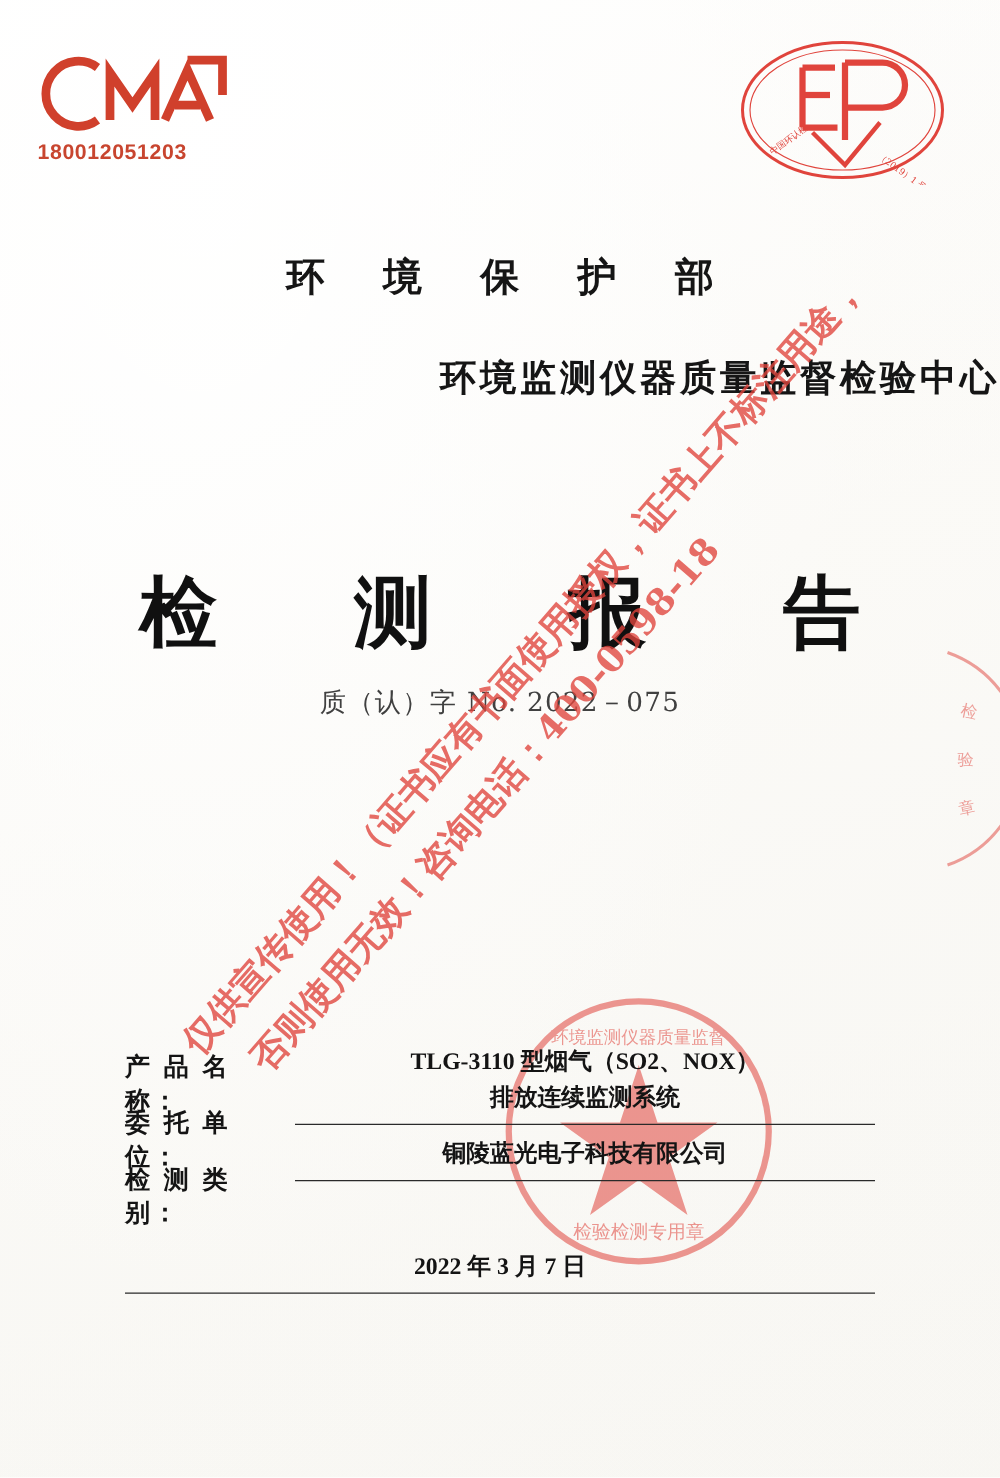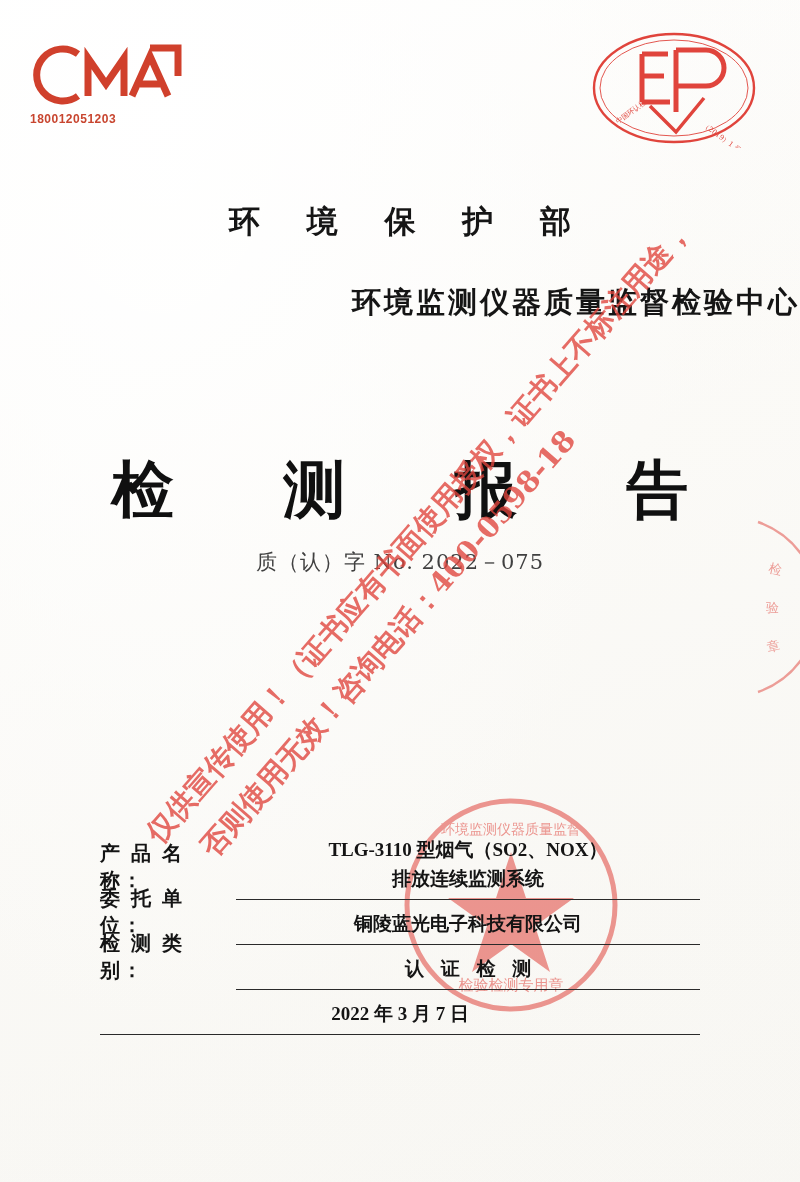--- a/index.html
+++ b/index.html
@@ -42,21 +42,21 @@
     position: relative;
     width: 150px;
     height: 62px;
     margin-left: 10px;
   }
   .cma-logo svg { display: block; }
   .cma-number {
     margin-top: 6px;
     margin-left: 8px;
     font-family: "Liberation Sans", sans-serif;
-    font-size: 12px;
+    font-size: 17px;
     letter-spacing: 0.5px;
     color: #c8452f;
     font-weight: 600;
   }
 
   
   .cep-seal {
     position: absolute;
     right: 36px;
     top: 28px;
@@ -280,21 +280,20 @@
       </div>
     </div>
 
     <div class="field-row">
       <div class="field-label">委 托 单 位：</div>
       <div class="field-value">铜陵蓝光电子科技有限公司</div>
     </div>
 
     <div class="field-row">
       <div class="field-label">检 测 类 别：</div>
-      <div class="field-value spaced">认 证 检 测</div>
     </div>
 
     <div class="field-row">
       <div class="field-value">2022 年 3 月 7 日</div>
     </div>
 
   </div>
 </div>
 
 </body></html>

